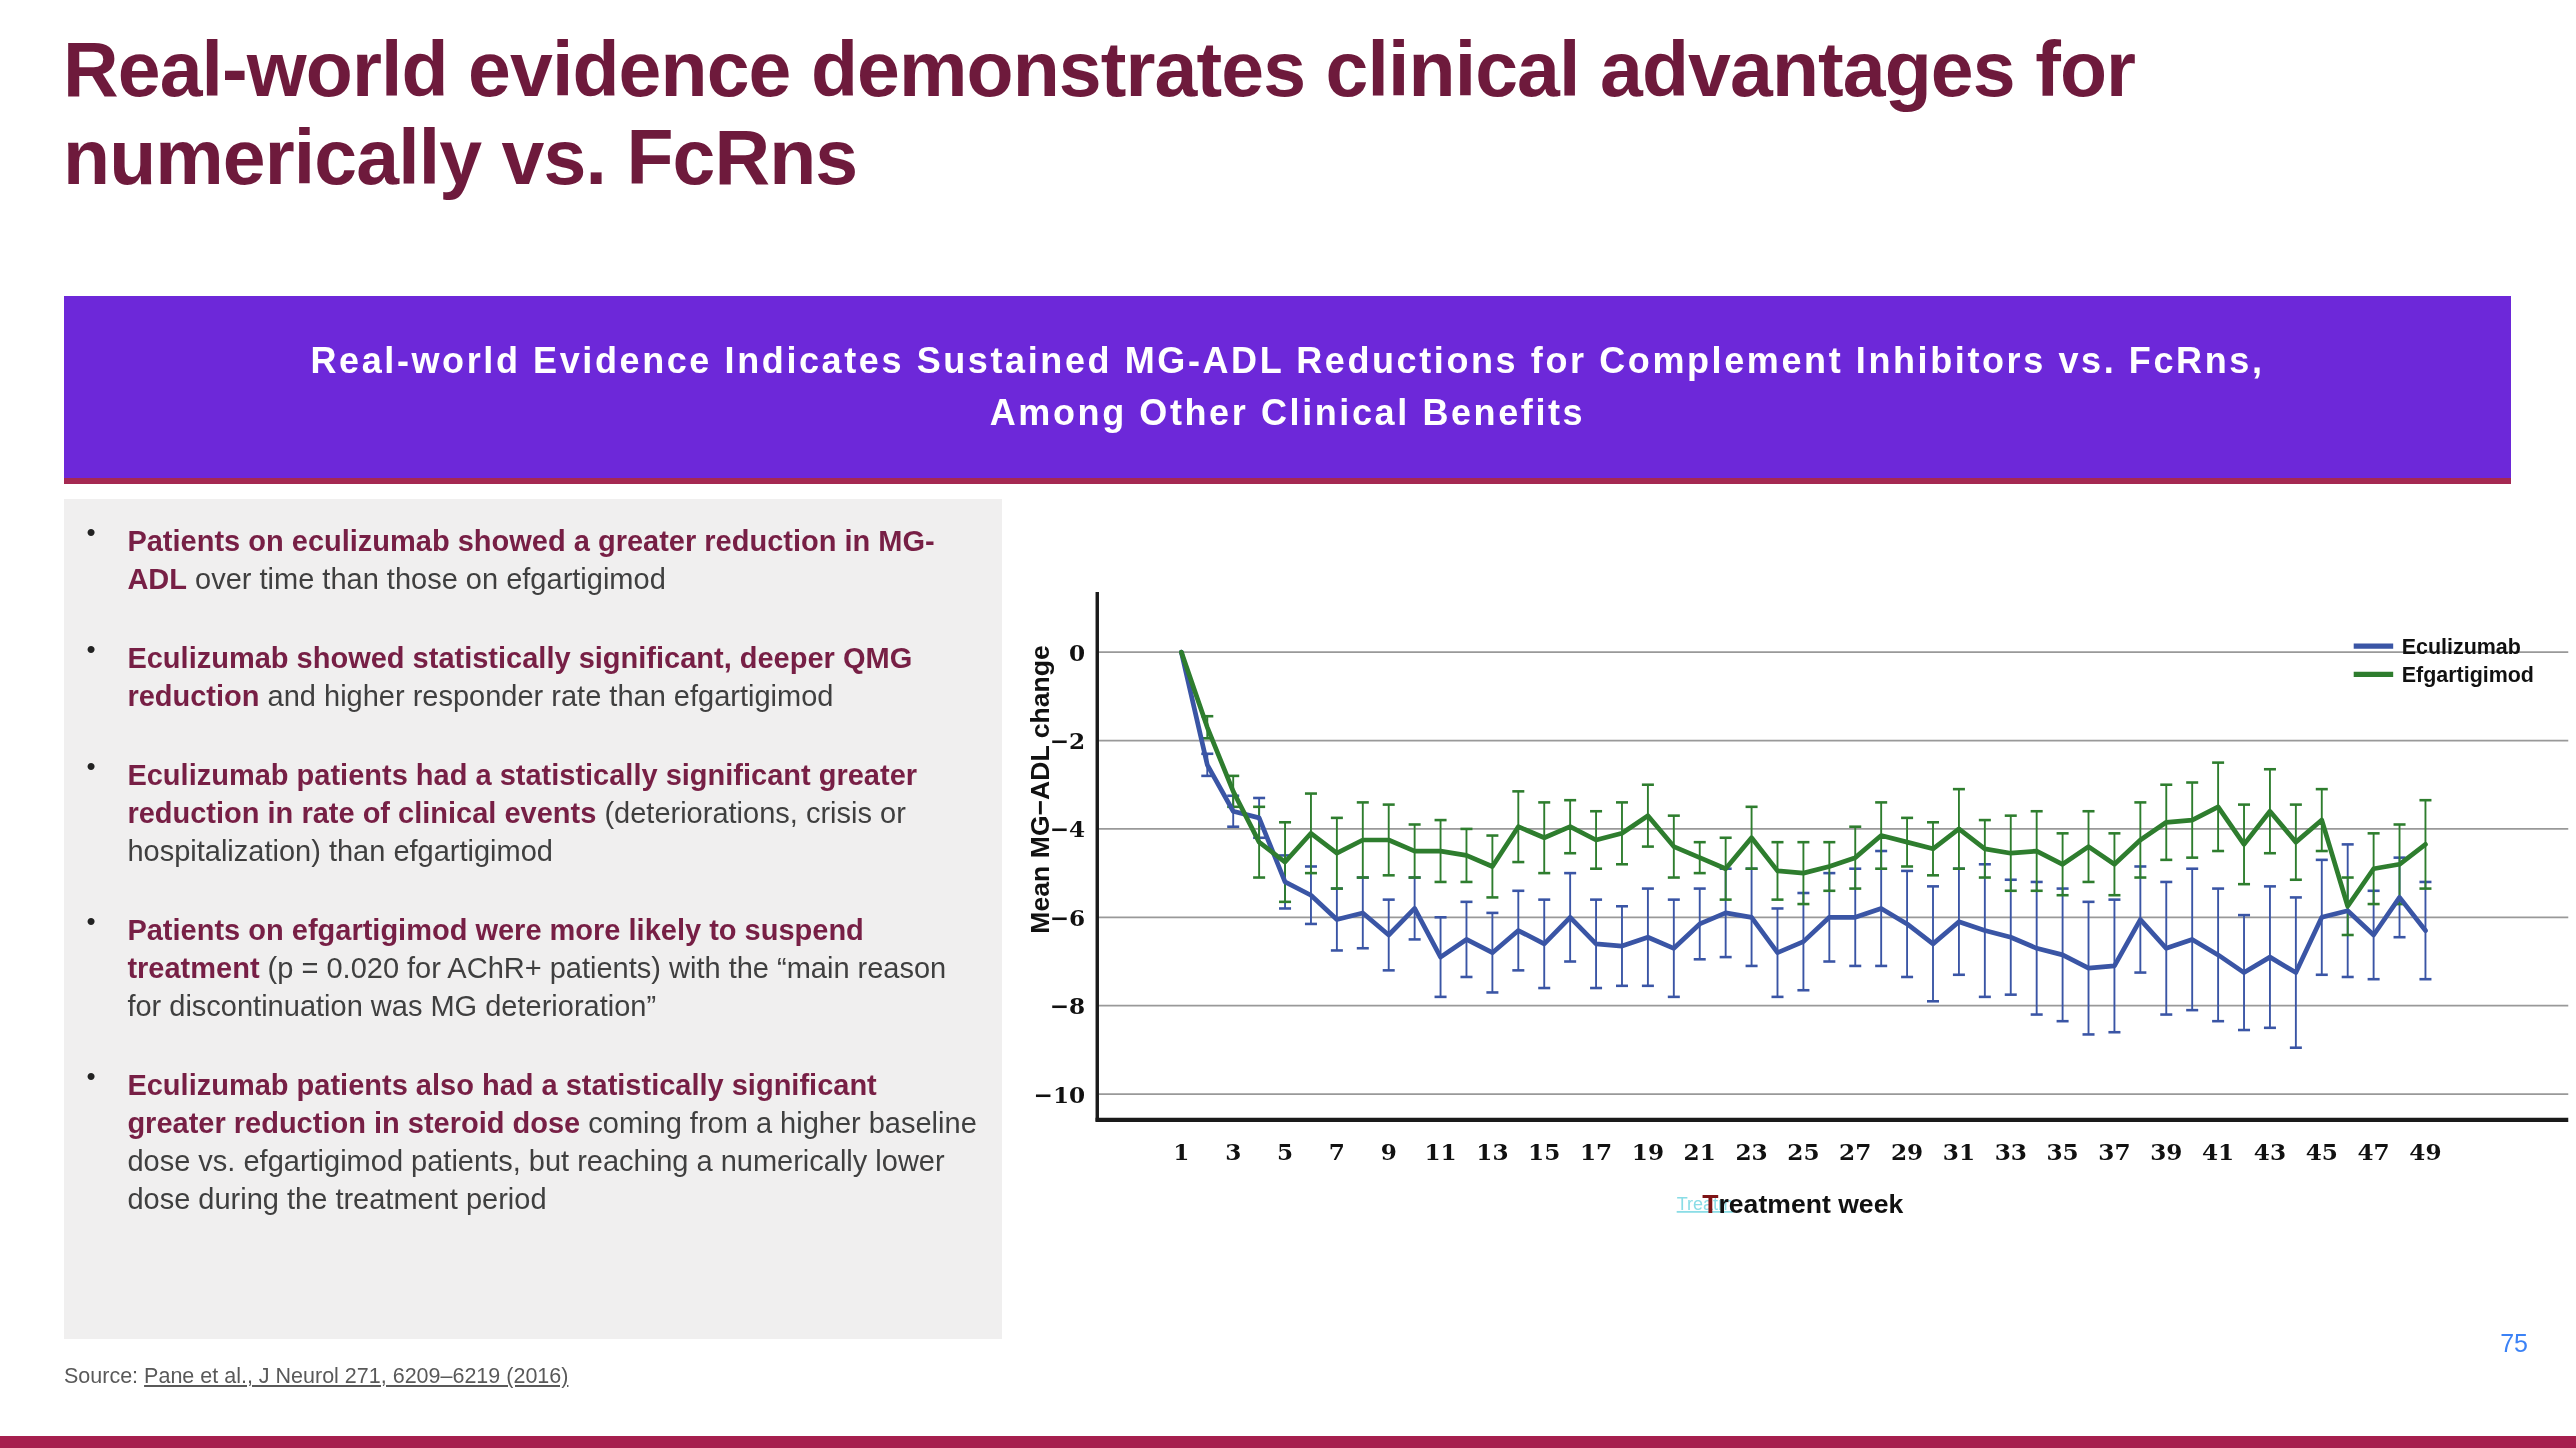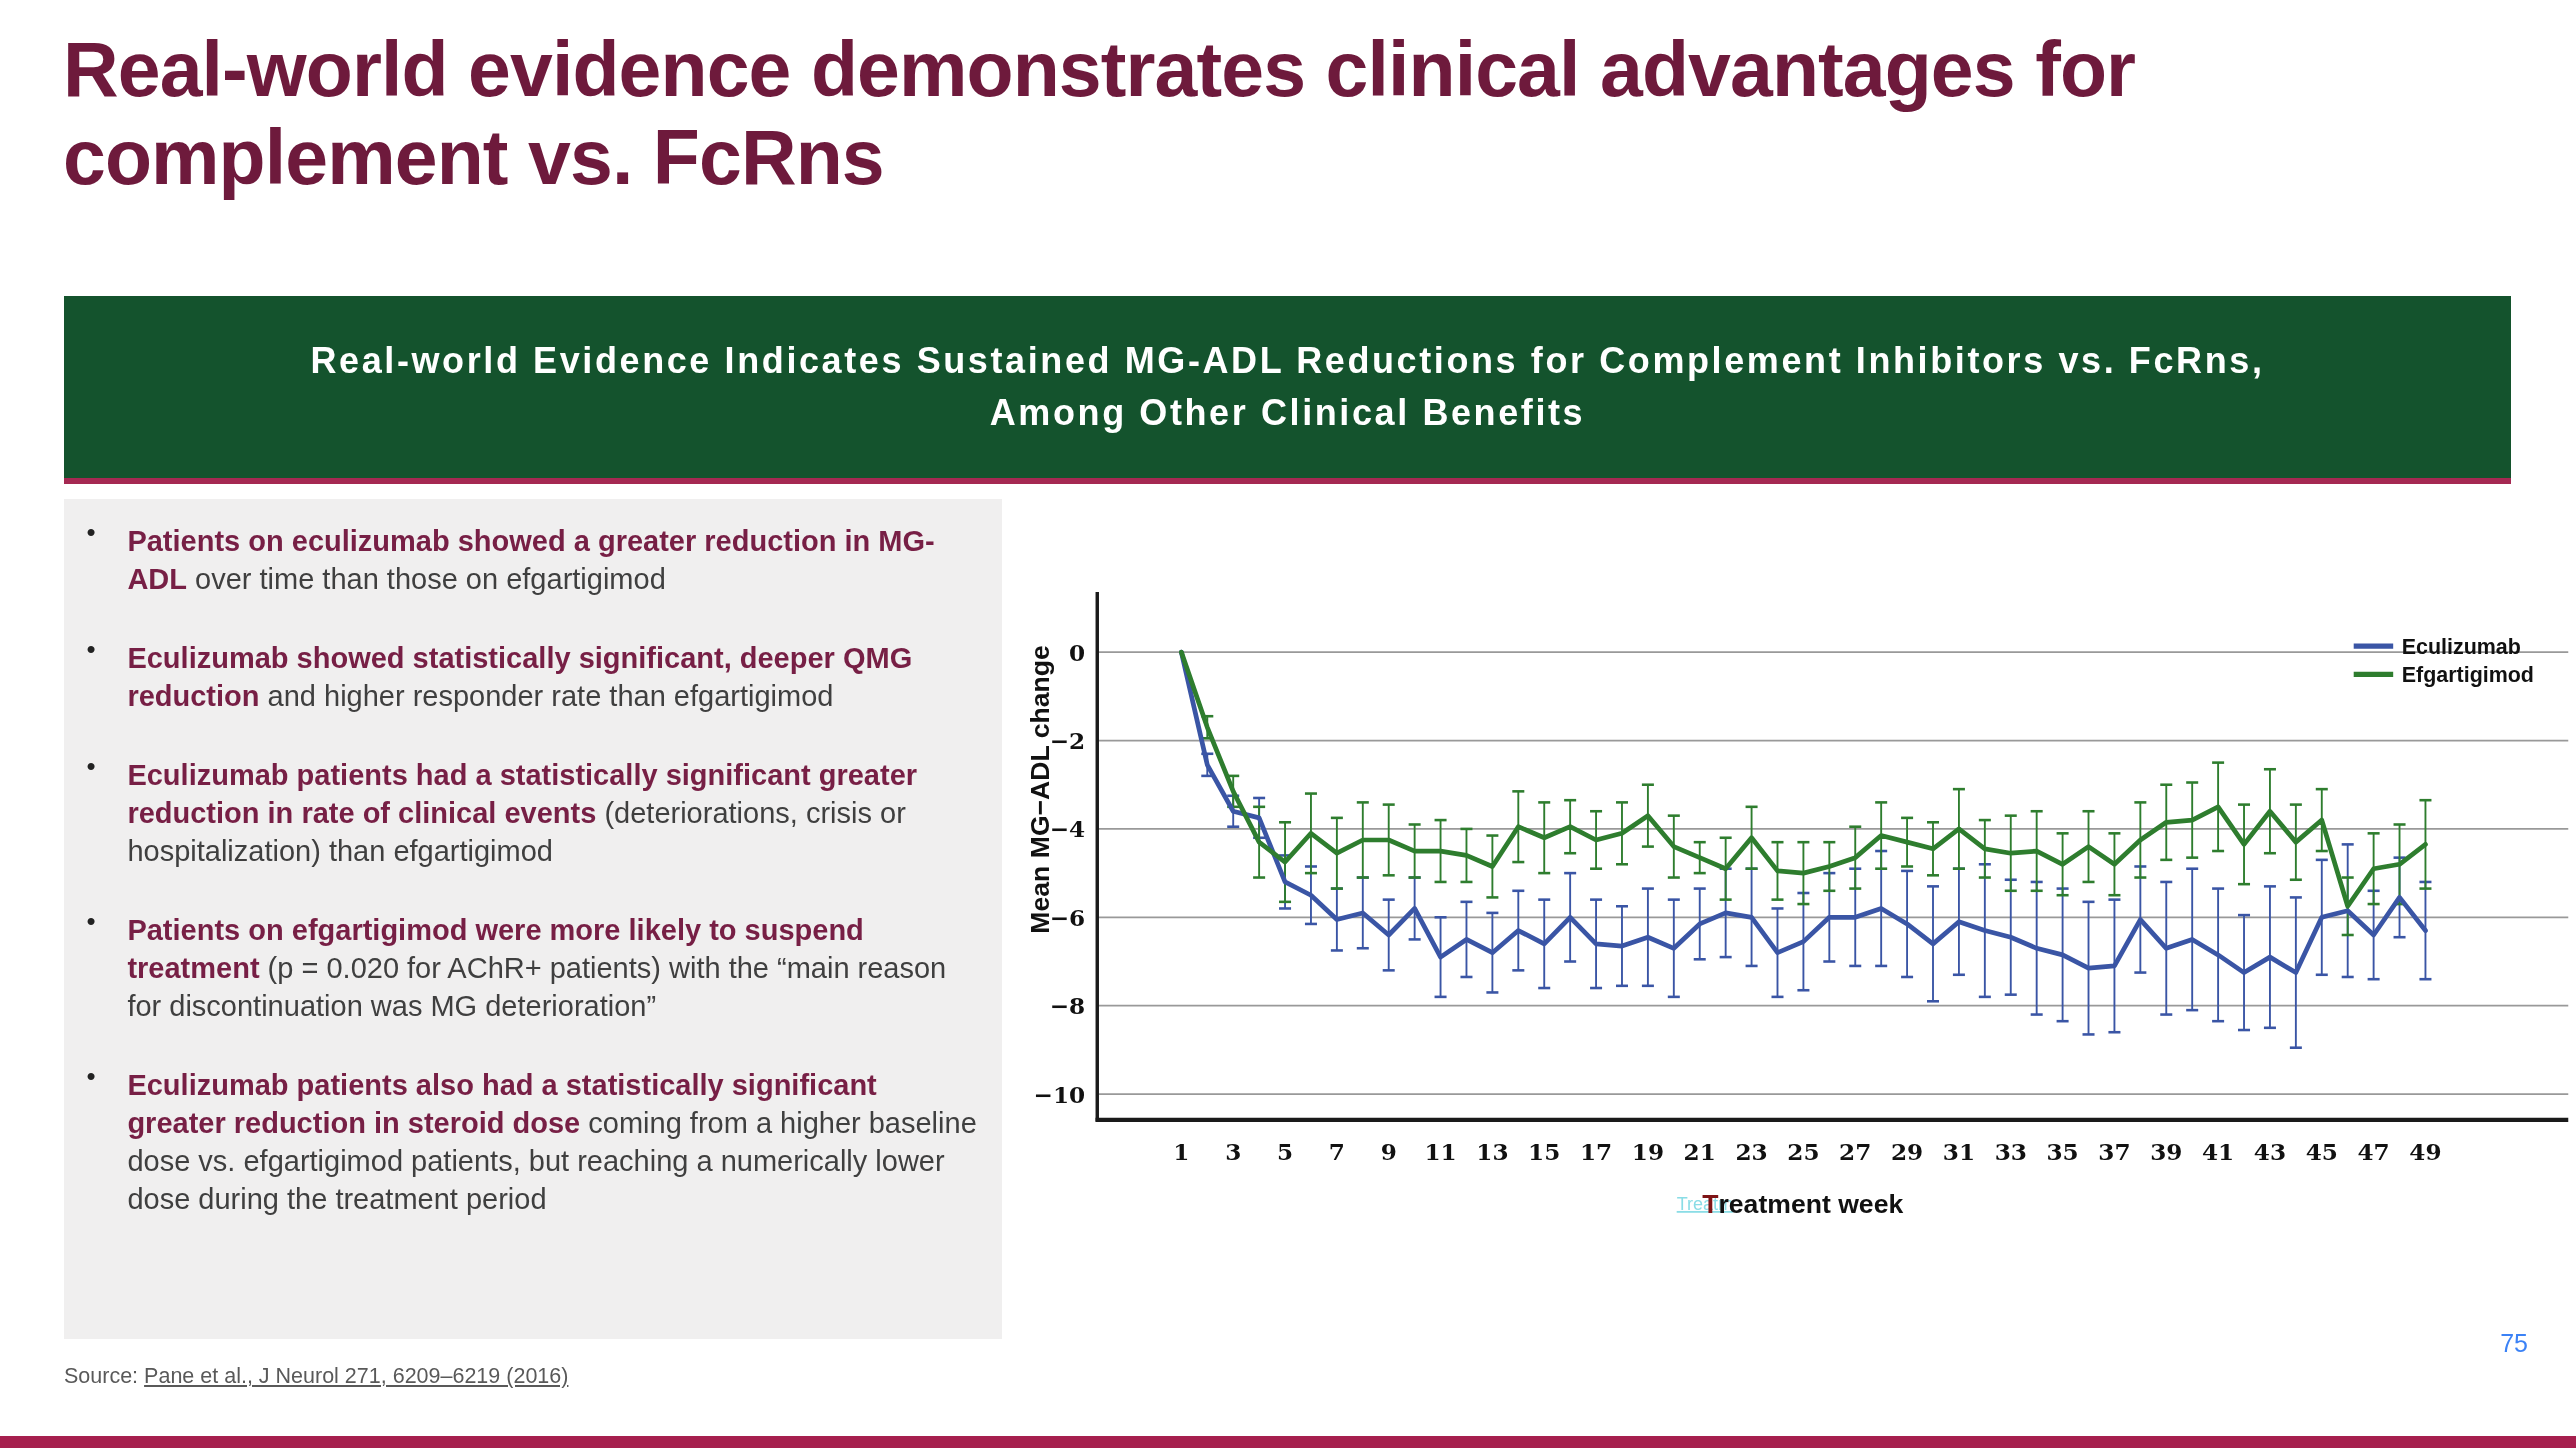--- a/index.html
+++ b/index.html
@@ -1,20 +1,20 @@
 <!DOCTYPE html>
 <html style="font-size:13.7px"><head>
 <meta charset="utf-8">
 <style>
   html,body{margin:0;padding:0;background:#ffffff;}
   .slide{position:relative;width:2576px;height:1449px;background:#ffffff;overflow:hidden;
          font-family:"Liberation Sans", sans-serif;}
   .title{position:absolute;left:63px;top:26px;width:2473px;
          font-size:77px;font-weight:bold;line-height:1.14;letter-spacing:-0.9px;color:#6E1A3C;}
-  .banner{position:absolute;left:64px;top:296px;width:2447px;height:182px;background:#14532d;
+  .banner{position:absolute;left:64px;top:296px;width:2447px;height:182px;background:#6d28d9;
           border-bottom:6px solid #A52952;display:flex;align-items:center;justify-content:center;}
   .banner-inner{color:#ffffff;font-size:36px;font-weight:bold;text-align:center;
                 letter-spacing:2.6px;line-height:1.45;}
   .bullet-box{position:absolute;left:64px;top:499px;width:938px;height:840px;background:#F0EFEF;
               box-sizing:border-box;padding:13.7px 20.6px 8.6px 19px;}
   .bullet-item{display:flex;margin-bottom:32px;}
   .bullet-item:last-child{margin-bottom:0;}
   .bullet-dot{flex:0 0 41px;color:#222222;font-size:26px;line-height:38px;padding-left:3.4px;}
   .bullet-text{flex:1;font-size:29px;line-height:38px;color:#3F3F3F;margin-top:9px;}
   .bullet-text .seg-b{font-weight:bold;color:#771F45;}
@@ -24,21 +24,21 @@
   .page-number{position:absolute;right:48px;top:1329px;font-size:25px;color:#3b82f6;}
   .bottom-bar{position:absolute;left:0;bottom:0;width:2576px;height:13px;background:#A6204E;}
 </style>
 </head>
 <body>
 
 <div class="slide">
 
   <div class="title">
     <span>Real-world evidence demonstrates clinical advantages for</span><br>
-    <span>complement vs. FcRns</span>
+    <span>numerically vs. FcRns</span>
   </div>
 
   <div class="banner">
     <div class="banner-inner">
       <span>Real-world Evidence Indicates Sustained MG-ADL Reductions for Complement Inhibitors vs. FcRns,</span><br>
       <span>Among Other Clinical Benefits</span>
     </div>
   </div>
 
   <div class="bullet-box" id="bullet-box">

